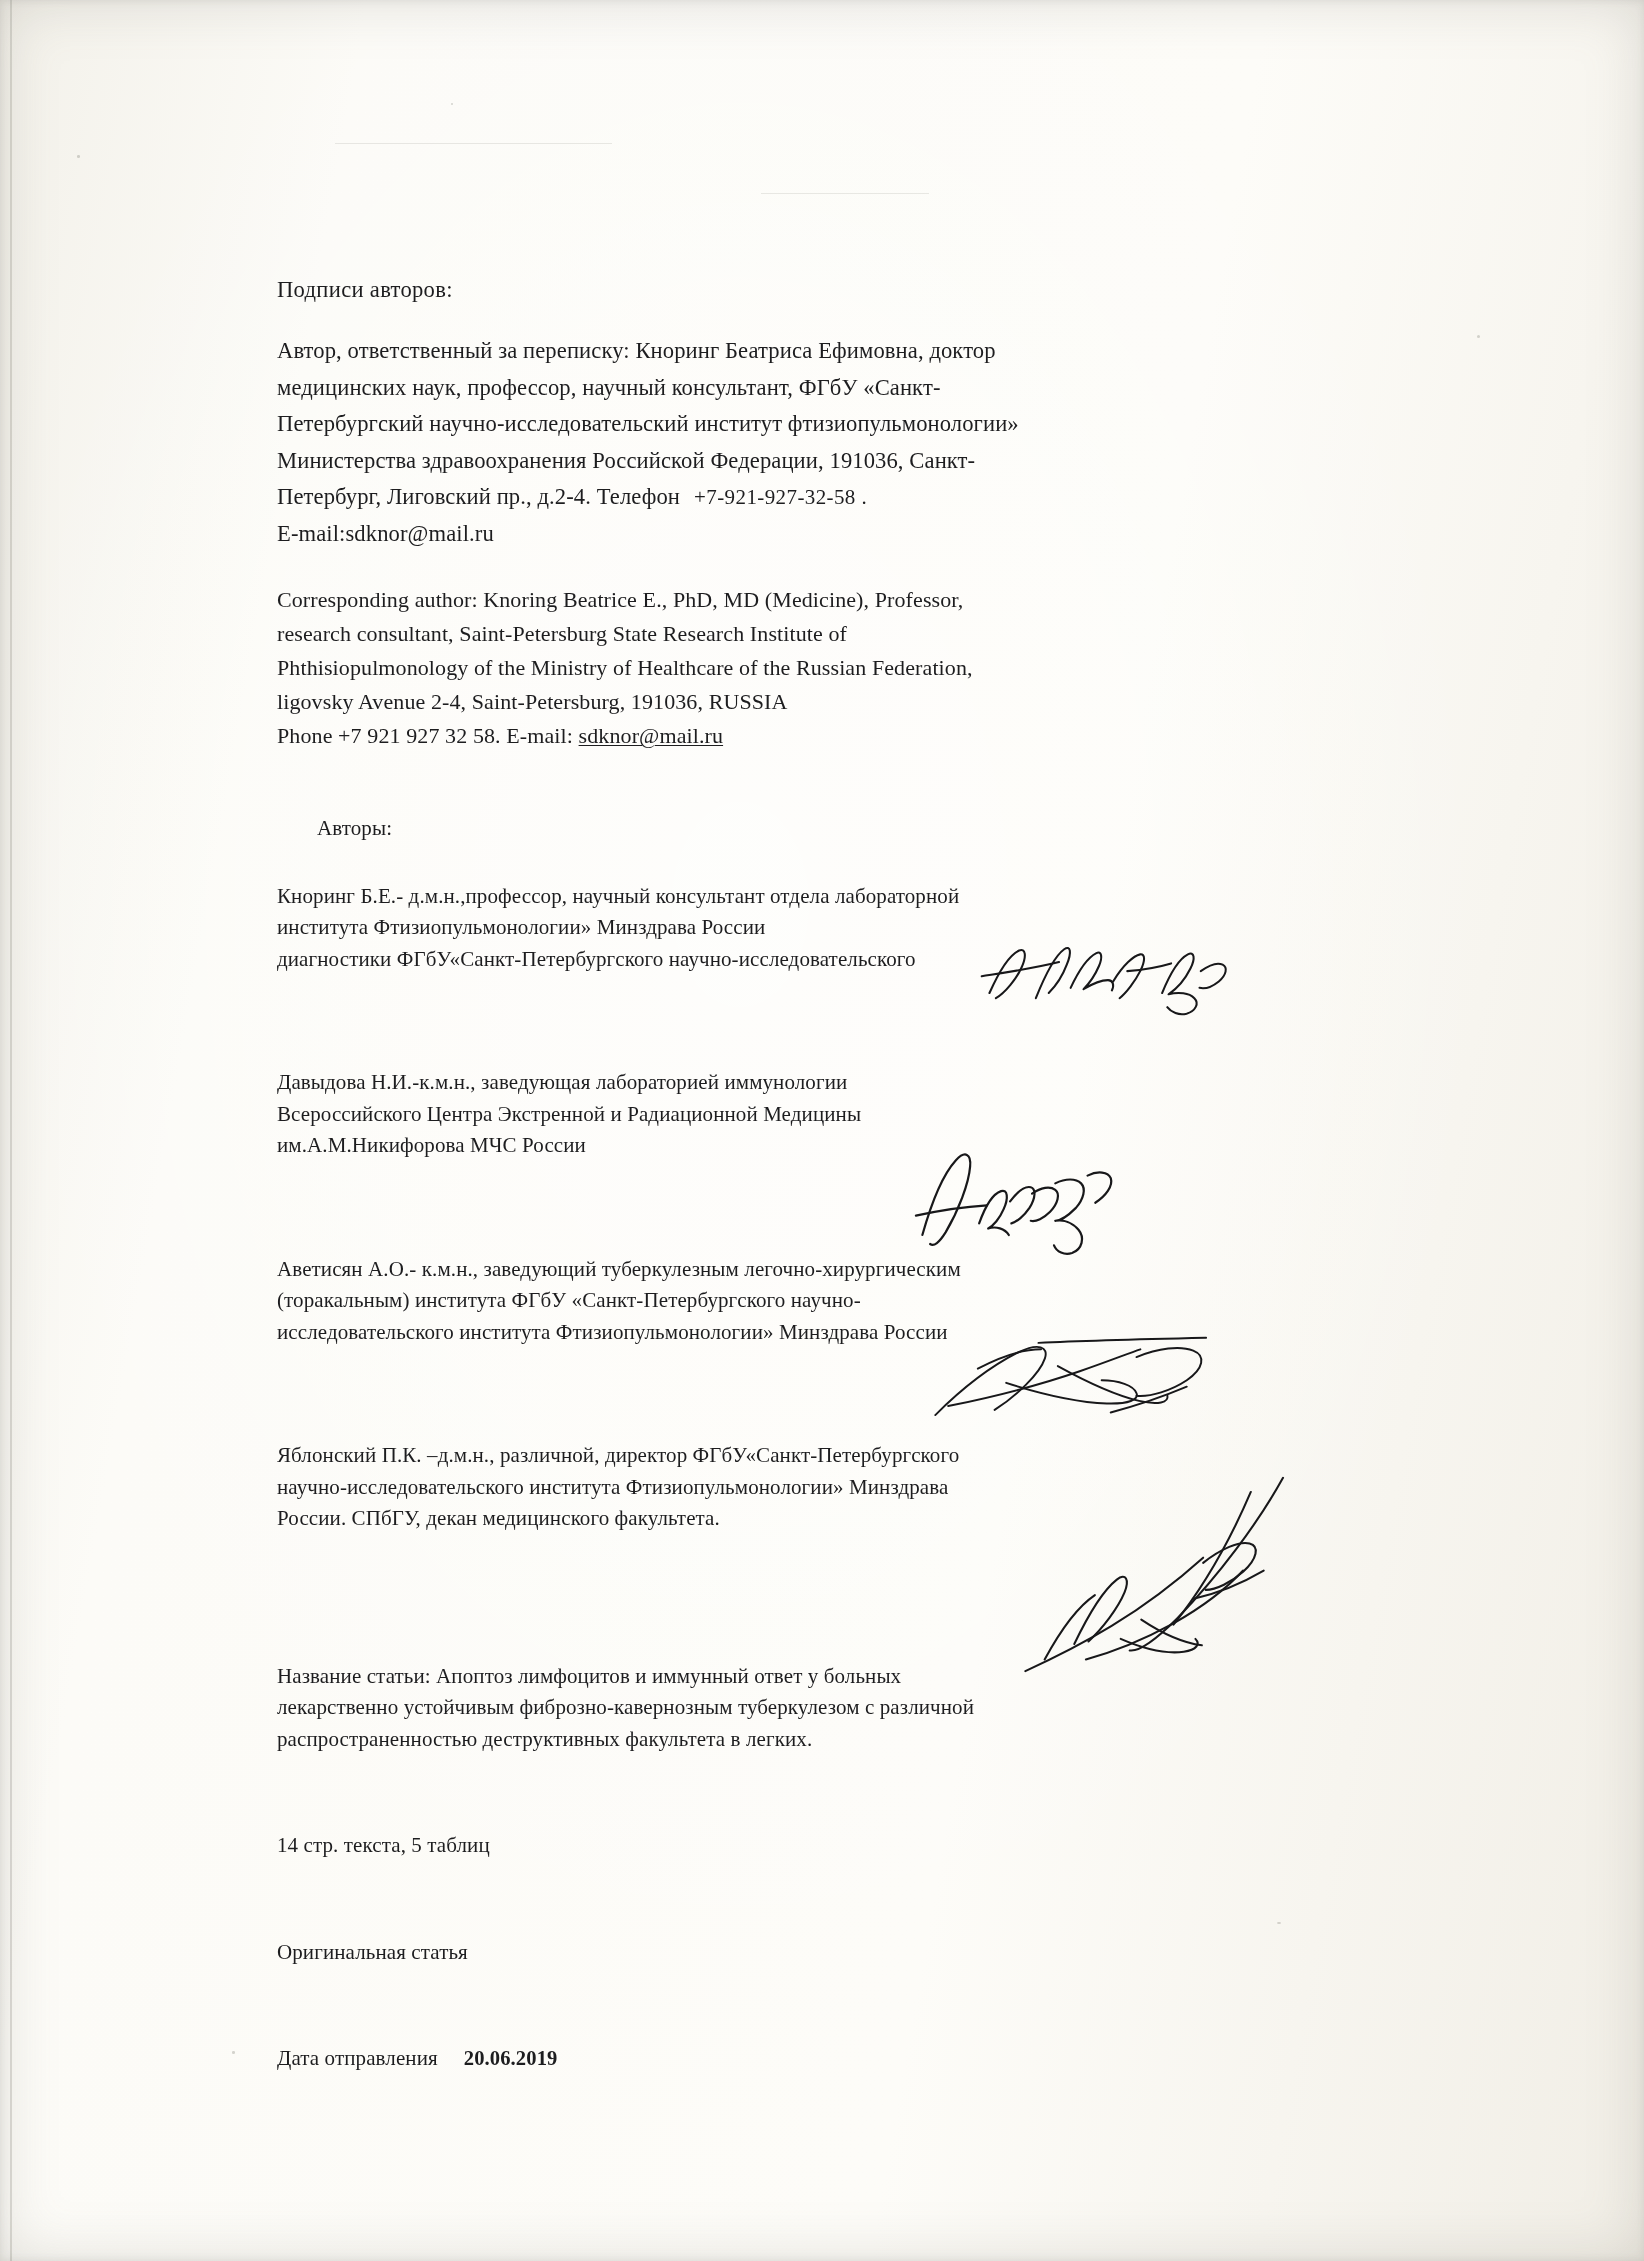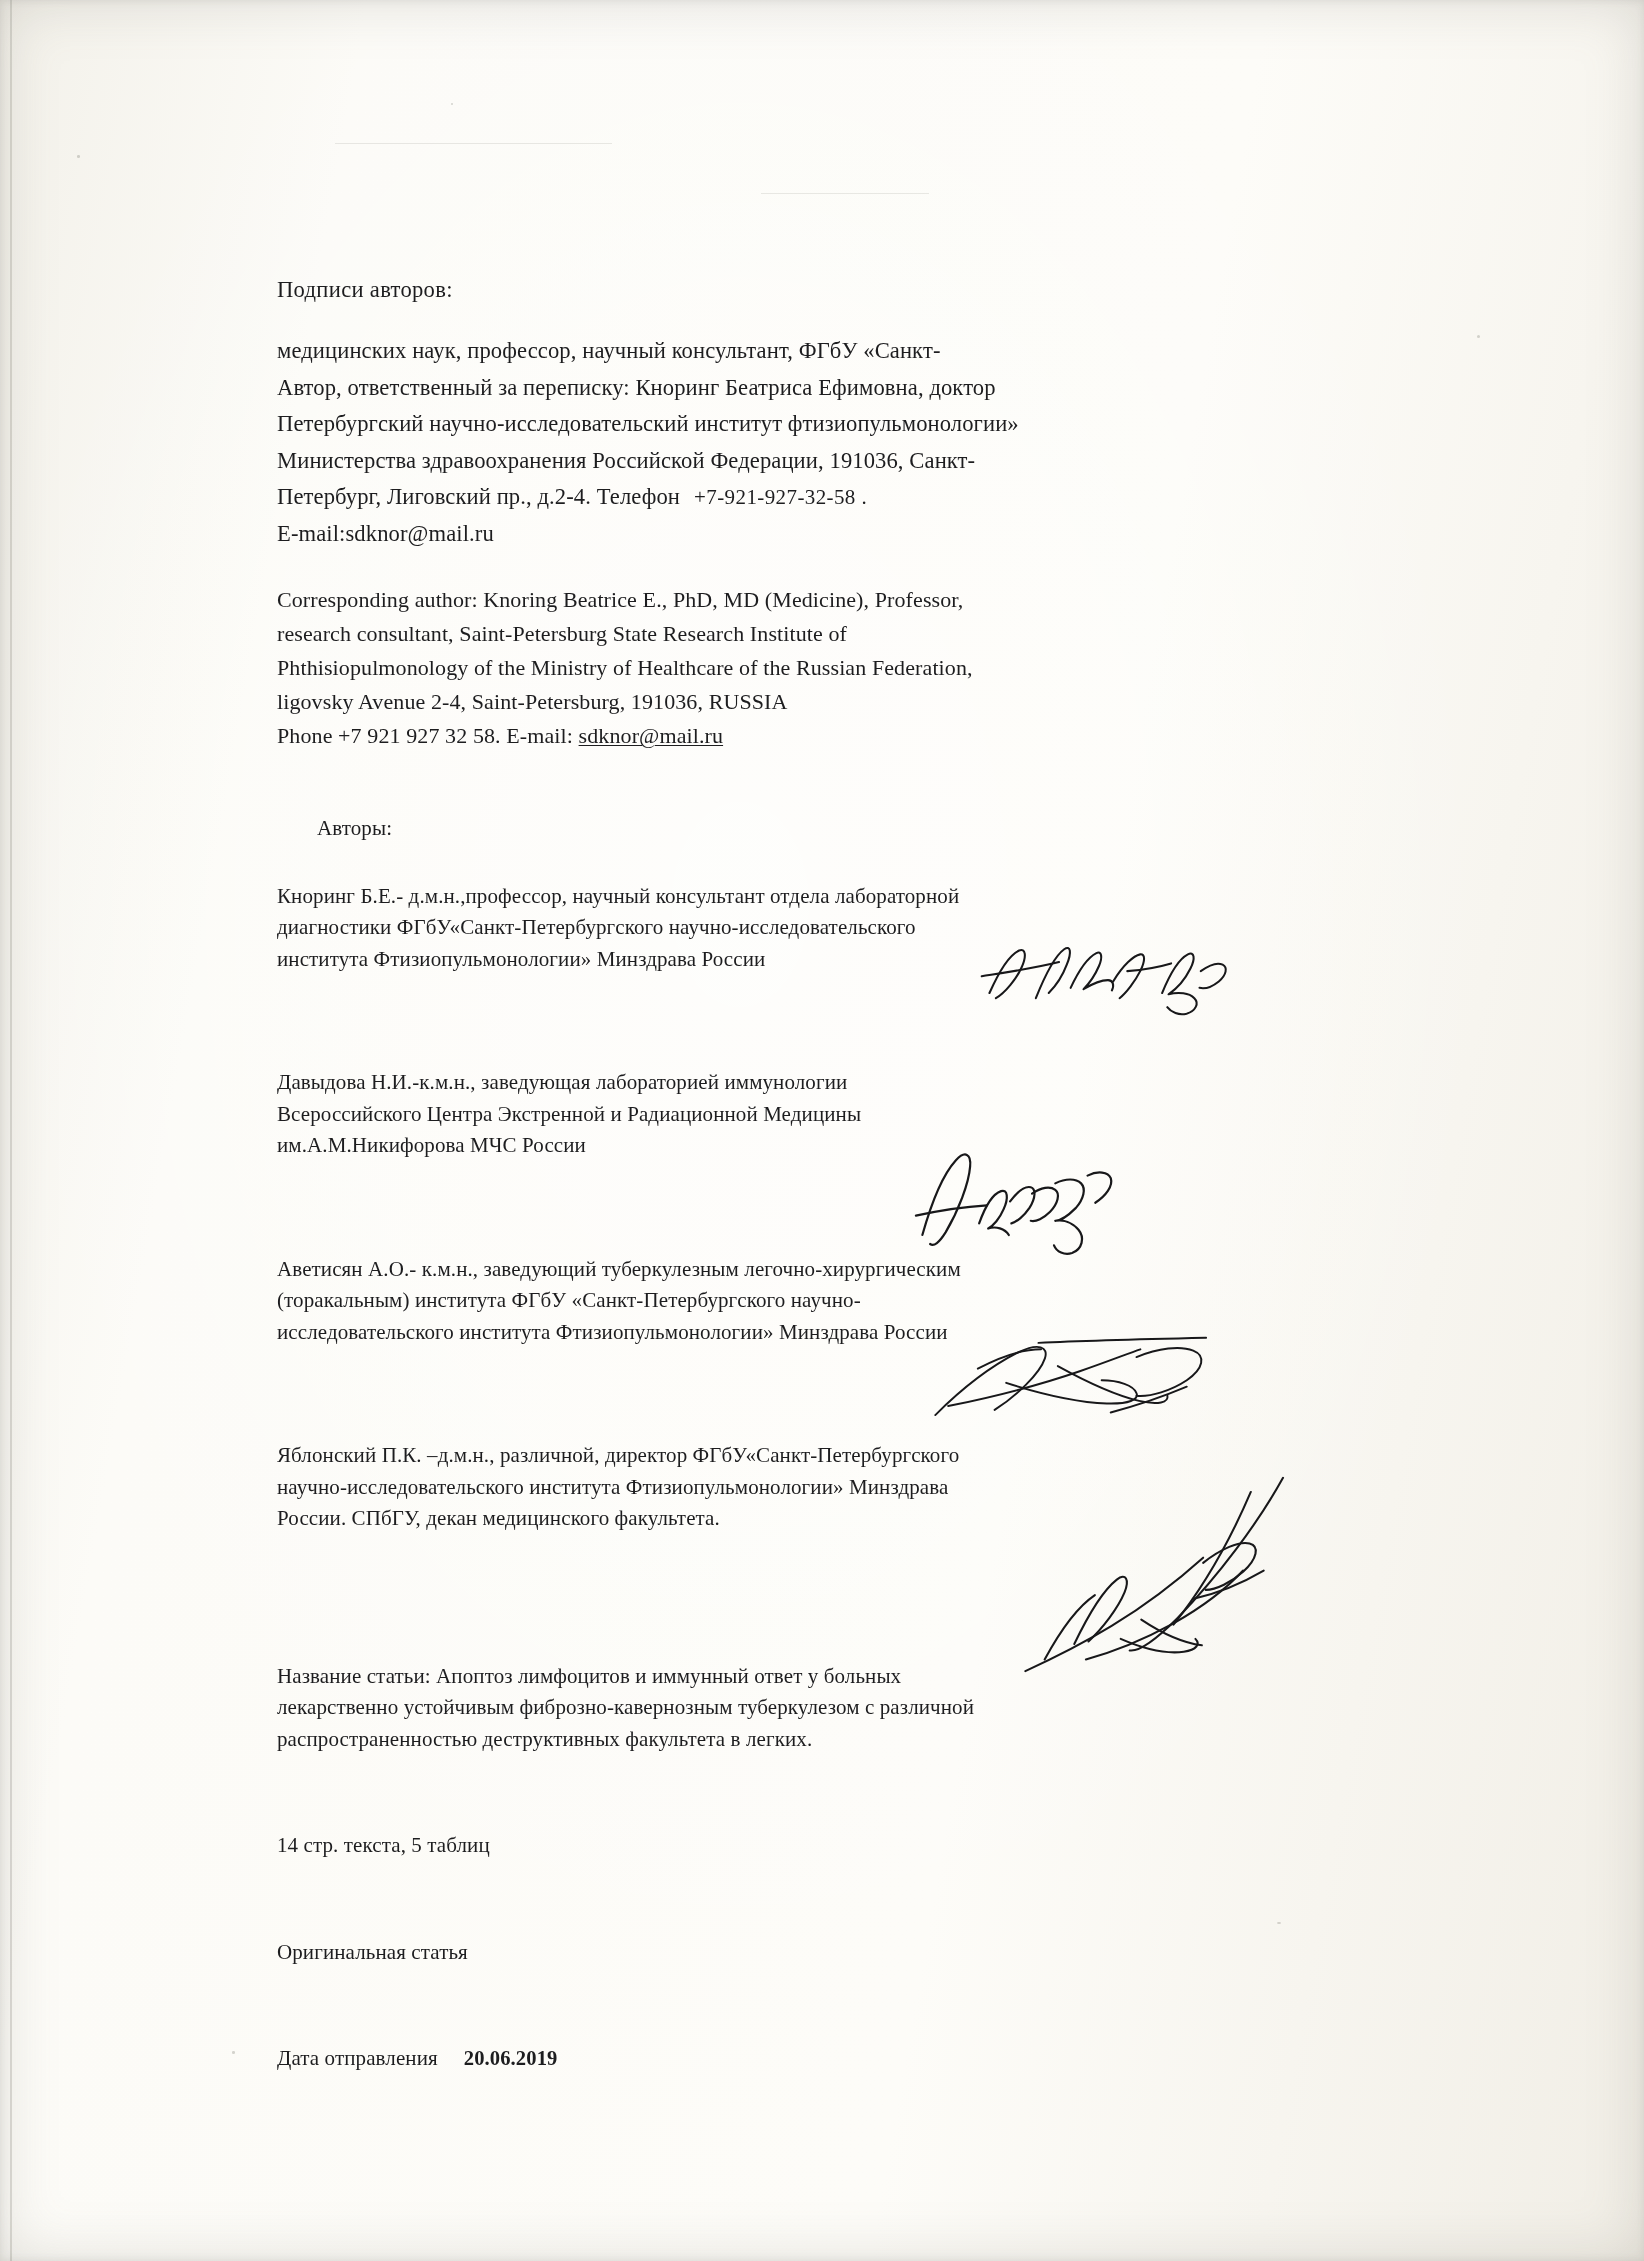--- a/index.html
+++ b/index.html
@@ -108,22 +108,22 @@
   <div class="streak" style="left:335px;top:143px;width:277px;"></div>
   <div class="streak" style="left:761px;top:193px;width:168px;"></div>
 
   <div class="content">
 
     <div class="t-head blk">Подписи авторов:</div>
 
     <div class="gap-m"></div>
 
     <div class="para-corr">
+      <div>Автор, ответственный за переписку: Кноринг Беатриса Ефимовна, доктор</div>
       <div>медицинских наук, профессор, научный консультант, ФГбУ «Санкт-</div>
-      <div>Автор, ответственный за переписку: Кноринг Беатриса Ефимовна, доктор</div>
       <div>Петербургский научно-исследовательский институт фтизиопульмонологии»</div>
       <div>Министерства здравоохранения Российской Федерации, 191036, Санкт-</div>
       <div>
         <span>Петербург, Лиговский пр., д.2-4. Телефон</span><span class="phone-num" style="font-size:21px; margin-left:14px;">+7-921-927-32-58 .</span>
       </div>
       <div>E-mail:sdknor@mail.ru</div>
     </div>
 
     <div class="gap-m"></div>
 
@@ -141,22 +141,22 @@
 
     <div class="para-ru">
       <span class="indent"></span><span>Авторы:</span>
     </div>
 
     <div style="height:6.4px"></div>
 
     <div class="sig-wrap">
       <div class="para-ru">
         <div>Кноринг Б.Е.- д.м.н.,профессор, научный консультант отдела лабораторной</div>
+        <div>института Фтизиопульмонологии» Минздрава России</div>
         <div>диагностики ФГбУ«Санкт-Петербургского научно-исследовательского</div>
-        <div>института Фтизиопульмонологии» Минздрава России</div>
       </div>
       <svg class="sig" style="left:697px;top:50px;width:277px;height:97px;" viewBox="0 0 430 150">
         <g fill="none" stroke="#18181a" stroke-width="3.2" stroke-linecap="round" stroke-linejoin="round">
           <path d="M24,96 C40,60 56,36 70,30 C80,26 82,38 74,56 C66,74 48,96 34,104"></path>
           <path d="M12,70 C50,64 92,58 132,48"></path>
           <path d="M96,104 C112,64 126,38 140,28 C150,21 152,33 144,52 C138,68 126,86 116,96"></path>
           <path d="M150,88 C164,58 178,40 190,34 C198,30 200,40 194,54 C188,68 178,82 170,90 C180,84 196,76 208,76 C216,76 218,84 214,92"></path>
           <path d="M216,78 C232,52 248,38 258,36 C266,35 266,46 258,62 C250,78 236,96 226,104"></path>
           <path d="M238,62 C262,60 286,56 306,50"></path>
           <path d="M292,96 C306,62 320,42 332,36 C342,31 344,42 336,58 C328,74 314,90 302,98 C318,94 334,96 342,104 C350,112 344,124 330,128 C318,131 306,126 300,118"></path>

